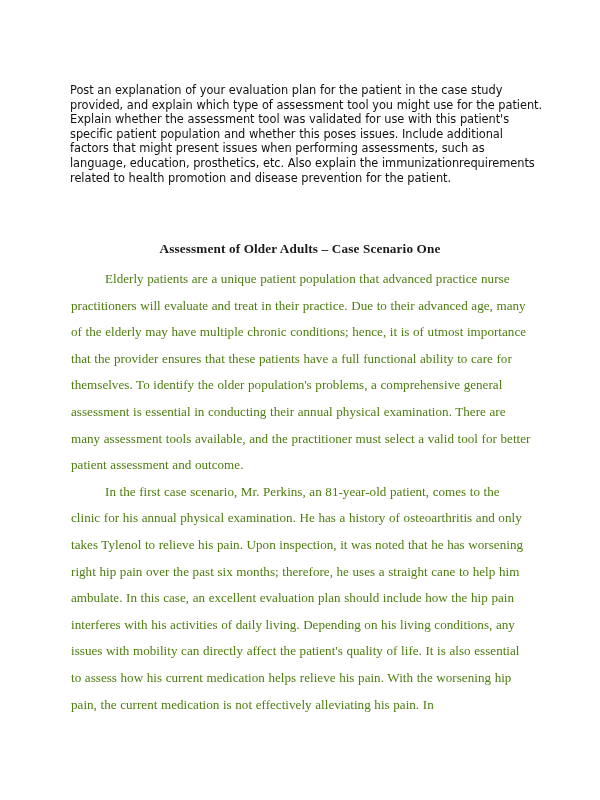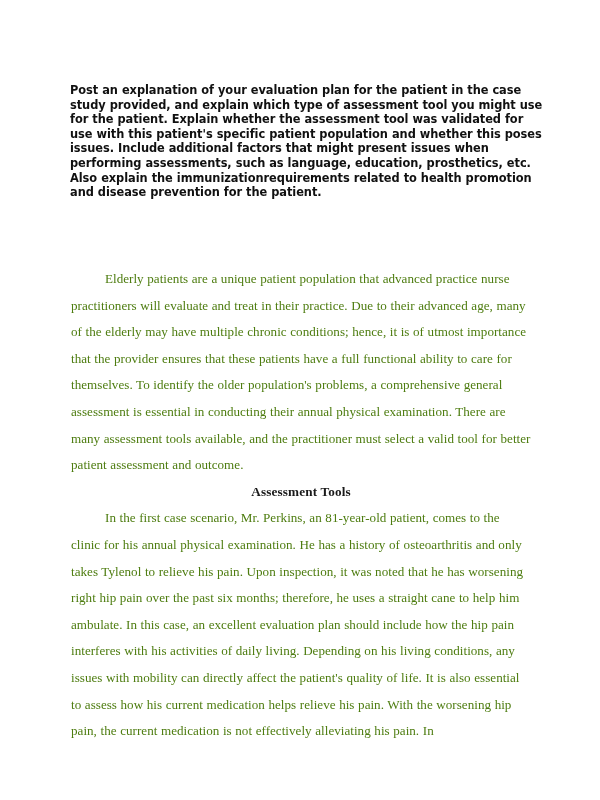--- a/index.html
+++ b/index.html
@@ -29,21 +29,21 @@
   
   .prompt-block {
     position: absolute;
     left: 70px;
     top: 83px;
     width: 474px;
   }
 
   .prompt-text {
     font-family: "DejaVu Sans", "Liberation Sans", sans-serif;
-    font-weight: bold;
+    font-weight: normal;
     font-size: 11.4px;
     line-height: 14.6px;
     color: #111111;
     text-align: left;
     letter-spacing: -0.05px;
     white-space: pre-wrap;
     word-spacing: 0.1px;
   }
 
   
@@ -96,24 +96,24 @@
 </style>
 </head>
 <body>
 
 <div class="page">
 
   <div class="prompt-block">
     <div class="prompt-text">Post an explanation of your evaluation plan for the patient in the case study provided, and explain which type of assessment tool you might use for the patient. Explain whether the assessment tool was validated for use with this patient's specific patient population and whether this poses issues. Include additional factors that might present issues when performing assessments, such as language, education, prosthetics, etc. Also explain the immunizationrequirements related to health promotion and disease prevention for the patient.</div>
   </div>
 
+  <div class="doc-title">Assessment of Older Adults – Case Scenario One</div>
 
   <div class="body-region">
 
     <p class="body-para">Elderly patients are a unique patient population that advanced practice nurse practitioners will evaluate and treat in their practice. Due to their advanced age, many of the elderly may have multiple chronic conditions; hence, it is of utmost importance that the provider ensures that these patients have a full functional ability to care for themselves. To identify the older population's problems, a comprehensive general assessment is essential in conducting their annual physical examination. There are many assessment tools available, and the practitioner must select a valid tool for better patient assessment and outcome.</p>
 
-    <h2 class="section-heading">Assessment Tools</h2>
 
     <p class="body-para">In the first case scenario, Mr. Perkins, an 81-year-old patient, comes to the clinic for his annual physical examination. He has a history of osteoarthritis and only takes Tylenol to relieve his pain. Upon inspection, it was noted that he has worsening right hip pain over the past six months; therefore, he uses a straight cane to help him ambulate. In this case, an excellent evaluation plan should include how the hip pain interferes with his activities of daily living. Depending on his living conditions, any issues with mobility can directly affect the patient's quality of life. It is also essential to assess how his current medication helps relieve his pain. With the worsening hip pain, the current medication is not effectively alleviating his pain. In</p>
 
   </div>
 
 </div>
 
 </body></html>

